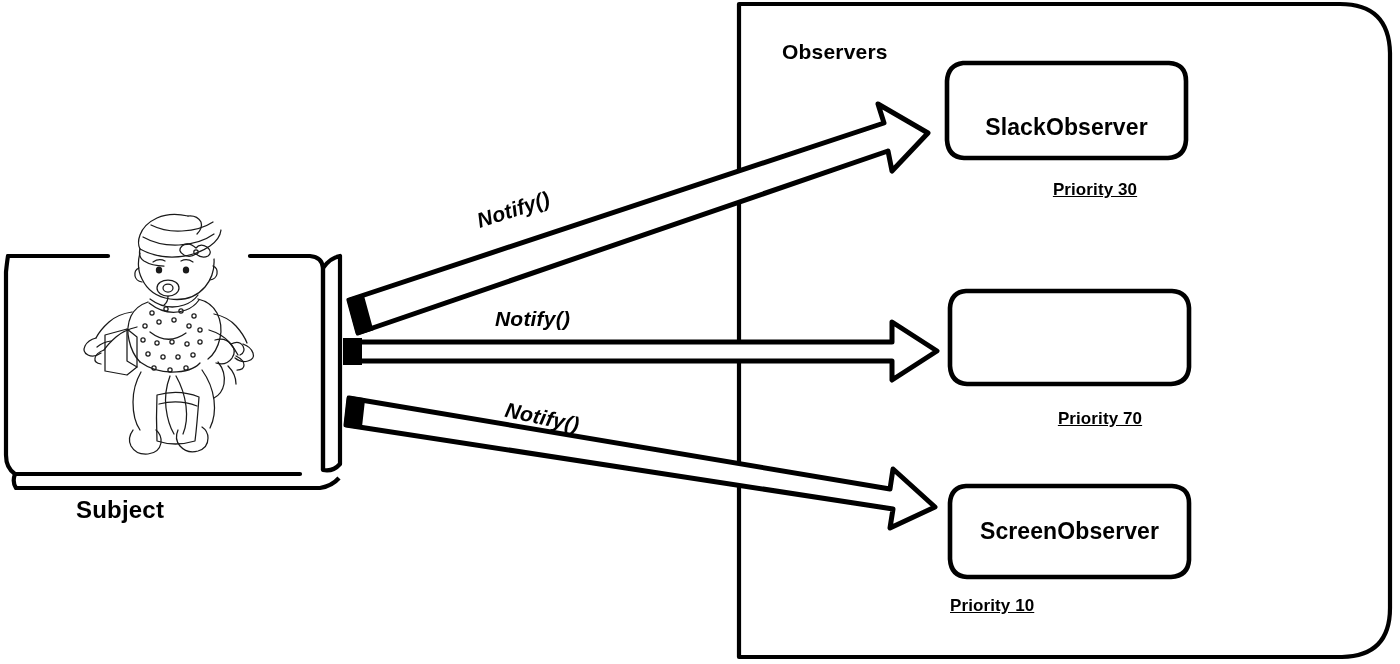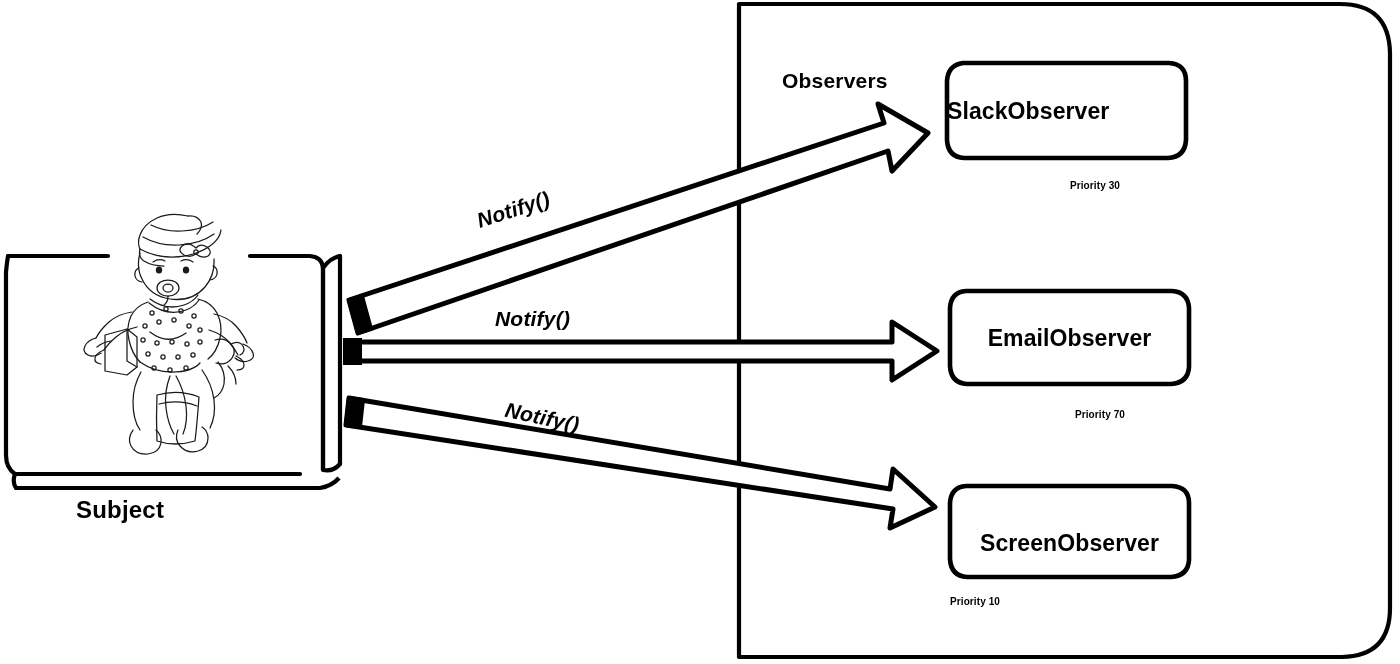--- a/index.html
+++ b/index.html
@@ -27,29 +27,29 @@
   .lbl {
     position: absolute;
     color: #000000;
     font-weight: bold;
     white-space: nowrap;
     -webkit-font-smoothing: antialiased;
   }
   .observers-title {
     font-size: 21px;
     letter-spacing: 0.2px;
-    margin-top: 29px;
   }
   .box-title {
     font-size: 23px;
     letter-spacing: 0.1px;
   }
   .priority {
-    font-size: 10px;
+    font-size: 17px;
     letter-spacing: 0.1px;
+    text-decoration: underline;
   }
   .subject-title {
     font-size: 24px;
     letter-spacing: 0.2px;
     text-align: right;
   }
   .notify {
     font-size: 21px;
     font-style: italic;
     letter-spacing: 0.2px;
@@ -182,29 +182,28 @@
     </g>
 
     <g>
       <path d="M 349 398 L 890 489 L 893 469 L 935 507 L 890 528 L 893 509 L 346 425 Z" fill="#ffffff" stroke="#000000" stroke-width="5" stroke-linejoin="round"></path>
       <path d="M 349 398 L 346 425 L 360 427 L 363 400 Z" fill="#000000" stroke="#000000" stroke-width="4"></path>
     </g>
   </svg>
 
   <div class="lbl observers-title" style="left:782px; top:40px;">Observers</div>
 
-  <div class="lbl box-title" style="left:947px; top:98px; width:239px; text-align:left;">SlackObserver</div>
+  <div class="lbl box-title" style="left:947px; top:114px; width:239px; text-align:center;">SlackObserver</div>
 
   <div class="lbl priority" style="left:950px; top:180px; width:290px; text-align:center;">Priority 30</div>
 
-  <div class="lbl box-title" style="left:950px; top:325px; width:239px; text-align:center;">EmailObserver</div>
 
   <div class="lbl priority" style="left:950px; top:409px; width:300px; text-align:center;">Priority 70</div>
 
-  <div class="lbl box-title" style="left:950px; top:518px; width:239px; text-align:center;margin-top:12px;">ScreenObserver</div>
+  <div class="lbl box-title" style="left:950px; top:518px; width:239px; text-align:center;">ScreenObserver</div>
 
   <div class="lbl priority" style="left:950px; top:596px; width:320px; text-align:left;">Priority 10</div>
 
   <div class="lbl subject-title" style="left:76px; top:496px;">Subject</div>
 
   <div class="lbl notify" style="left:474px; top:210px; transform:rotate(-18deg); transform-origin:left top;">Notify()</div>
 
   <div class="lbl notify" style="left:495px; top:307px;">Notify()</div>
 
   <div class="lbl notify" style="left:508px; top:398px; transform:rotate(12deg); transform-origin:left top;">Notify()</div>

